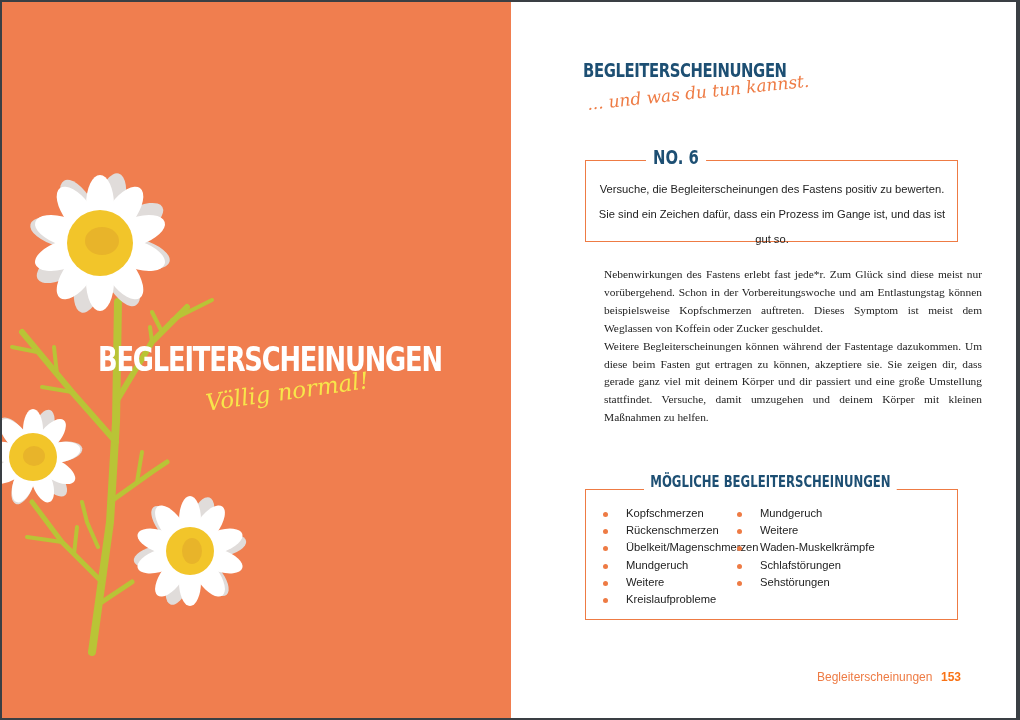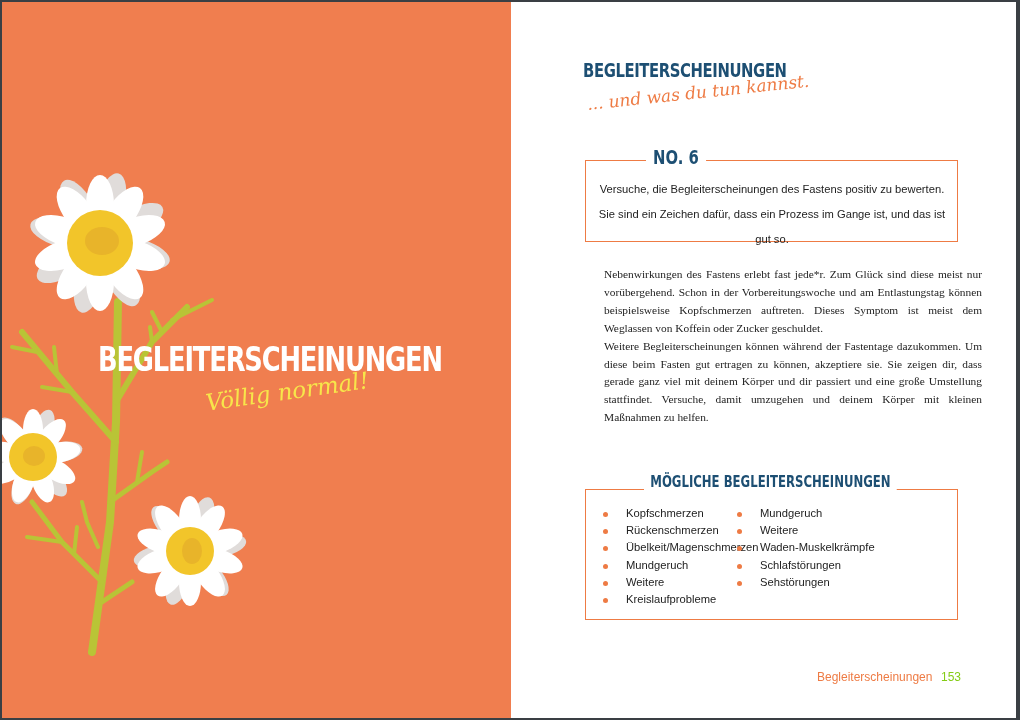--- a/index.html
+++ b/index.html
@@ -23,21 +23,21 @@
 
   .list-box { position: absolute; left: 585px; top: 489px; width: 373px; height: 131px; border: 1.5px solid #ee7b44; box-sizing: border-box; }
   .list-label { position: absolute; left: 644px; top: 473px; background: #fff; padding: 0 8px; color: #1d4f73; font-family: "DejaVu Sans", sans-serif; font-weight: bold; font-size: 15px; transform: scaleX(0.78); transform-origin: left top; white-space: nowrap; }
   .col { position: absolute; top: 505px; list-style: none; margin: 0; padding: 0; }
   .col li { position: relative; height: 17.2px; line-height: 17.2px; font-size: 11.2px; color: #222; padding-left: 23px; white-space: nowrap; }
   .col li .dot { position: absolute; left: 0; top: 7px; width: 5px; height: 5px; border-radius: 50%; background: #ee7b44; }
   .col-a { left: 603px; }
   .col-b { left: 737px; }
 
   .footer-section { position: absolute; left: 817px; top: 670px; color: #ee7b44; font-size: 12px; white-space: nowrap; }
-  .footer-page { position: absolute; left: 941px; top: 670px; color: #84cc16; font-size: 12px; }
+  .footer-page { position: absolute; left: 941px; top: 670px; color: #f97316; font-size: 12px; font-weight: bold; }
 
   .flowers { position: absolute; left: 2px; top: 2px; }
 </style>
 </head>
 <body>
 
 <div class="spread">
   <div class="left-page"></div>
   <div class="right-page"></div>
 </div>

